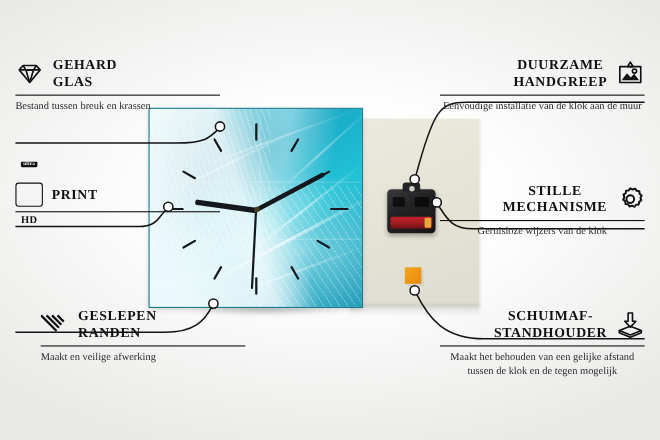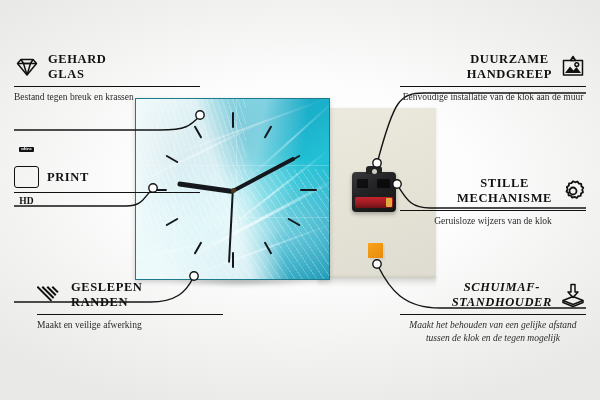--- a/index.html
+++ b/index.html
@@ -210,21 +210,21 @@
           <path d="M9.5 9.5 L16.5 9.5"></path>
         </g>
           </svg>
       </span>
       <div class="title">
         <div>GEHARD</div>
         <div>GLAS</div>
       </div>
     </div>
     <div class="rule"></div>
-    <div class="desc">Bestand tegen breuk en krassen</div>
+    <div class="desc">Bestand tussen breuk en krassen</div>
   </div>
 
   <div class="feat left" style="top:166px;">
     <div class="head">
       <span class="hdbox">
         <span class="u">ultra</span>
         <span class="h">HD</span>
       </span>
       <div class="title">
         <div>PRINT</div>
@@ -264,40 +264,40 @@
       </span>
       <div class="title">
         <div>DUURZAME</div>
         <div>HANDGREEP</div>
       </div>
     </div>
     <div class="rule"></div>
     <div class="desc">Eenvoudige installatie van de klok aan de muur</div>
   </div>
 
-  <div class="feat right" style="top:176px;">
+  <div class="feat right" style="top:166px;">
     <div class="head">
       <span class="ic">
         <svg viewBox="0 0 26 26">
             <g fill="none" stroke="#111" stroke-width="1.8" stroke-linejoin="round">
           <path d="M13 3.2 l2.2 1.1 2.3-.8 1.3 2 2.4.3 .2 2.4 1.9 1.5-1.1 2.2 .8 2.3-2 1.3-.3 2.4-2.4 .2-1.5 1.9-2.2-1.1-2.3 .8-1.3-2-2.4-.3-.2-2.4-1.9-1.5 1.1-2.2-.8-2.3 2-1.3 .3-2.4 2.4-.2z"></path>
           <circle cx="13" cy="13" r="3.5"></circle>
         </g>
           </svg>
       </span>
       <div class="title">
         <div>STILLE</div>
         <div>MECHANISME</div>
       </div>
     </div>
     <div class="rule"></div>
     <div class="desc">Geruisloze wijzers van de klok</div>
   </div>
 
-  <div class="feat right" style="top:280px;font-style:italic;">
+  <div class="feat right" style="top:280px;">
     <div class="head">
       <span class="ic">
         <svg viewBox="0 0 26 26">
             <g fill="none" stroke="#111" stroke-width="1.5" stroke-linejoin="round">
           <path d="M11 2.5 L15 2.5 L15 10 L18 10 L13 15.5 L8 10 L11 10 Z"></path>
           <path d="M13 14.5 L23 18.5 L13 22.5 L3 18.5 Z"></path>
           <path d="M3 18.5 L3 20.5 L13 24.5 L23 20.5 L23 18.5"></path>
         </g>
           </svg>
       </span>

